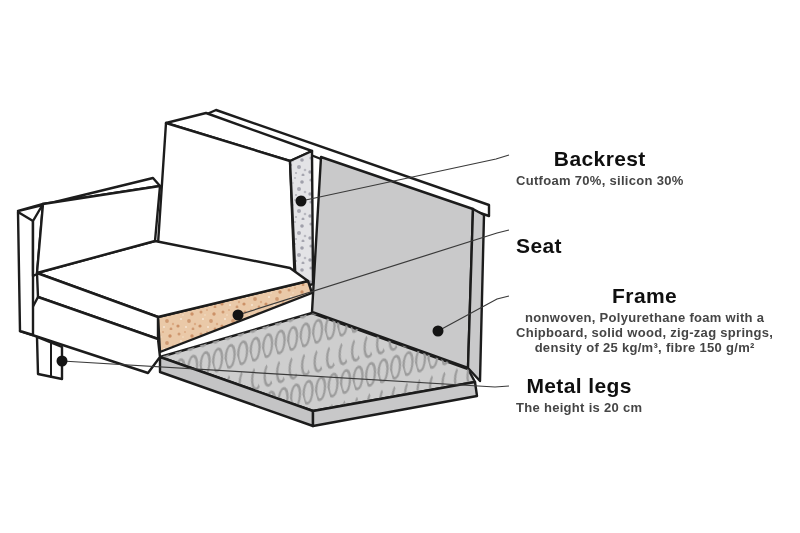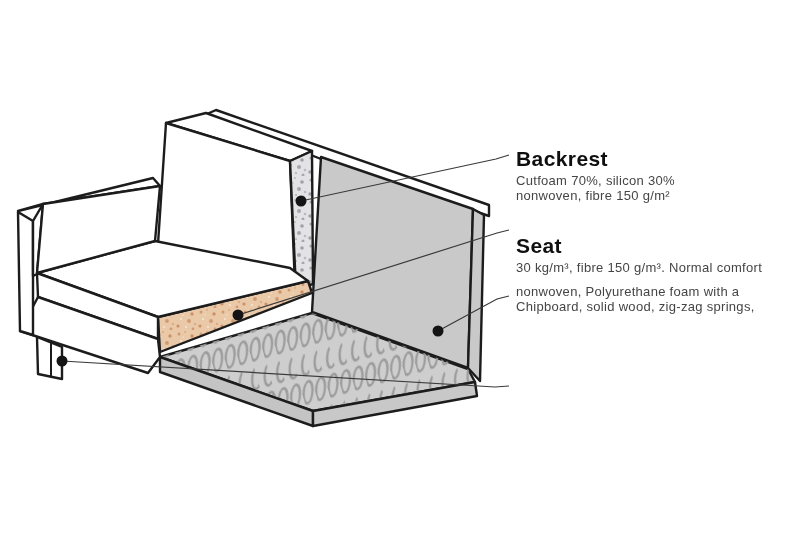--- a/index.html
+++ b/index.html
@@ -2,28 +2,28 @@
 <html><head>
 <meta charset="utf-8">
 <style>
   html,body{margin:0;padding:0;}
   body{
     width:800px;height:533px;background:#ffffff;position:relative;overflow:hidden;
     font-family:"Liberation Sans", sans-serif;
   }
   .stage{position:absolute;inset:0;}
   svg.illustration{position:absolute;left:0;top:0;}
-  .callout{position:absolute;left:516px;}
+  .callout{position:absolute;left:516px;text-align:center;}
   .callout h3{
     margin:0 0 3px 0;font-size:21px;line-height:23px;font-weight:700;
     color:#0f0f0f;letter-spacing:0.4px;white-space:nowrap;
   }
   .callout p{
     margin:0;font-size:13px;line-height:15px;color:#454545;
-    letter-spacing:0.3px;white-space:nowrap;
+    letter-spacing:0.3px;white-space:nowrap;font-weight:bold;
   }
   .callout-backrest{top:147px;}
   .callout-seat{top:234px;}
   .callout-frame{top:284px;}
   .callout-metal-legs{top:374px;}
 </style>
 </head>
 <body>
 
 <div class="stage">
@@ -104,27 +104,31 @@
       <circle cx="301" cy="201" r="5.5"></circle>
       <circle cx="238" cy="315" r="5.5"></circle>
       <circle cx="438" cy="331" r="5.5"></circle>
       <circle cx="62" cy="361" r="5.5"></circle>
     </g>
   </svg>
 
   <div class="callout callout-backrest">
     <h3>Backrest</h3>
     <p>Cutfoam 70%, silicon 30%</p>
-    <p>nonwoven, fibre 150 g/m²</p>
   </div>
 
   <div class="callout callout-seat">
     <h3>Seat</h3>
-    <p>30 kg/m³, fibre 150 g/m³. Normal comfort</p>
   </div>
 
   <div class="callout callout-frame">
+    <h3>Frame</h3>
     <p>nonwoven, Polyurethane foam with a</p>
     <p>Chipboard, solid wood, zig-zag springs,</p>
+    <p>density of 25 kg/m³, fibre 150 g/m²</p>
   </div>
 
+  <div class="callout callout-metal-legs">
+    <h3>Metal legs</h3>
+    <p>The height is 20 cm</p>
+  </div>
 
 </div>
 
 </body></html>

